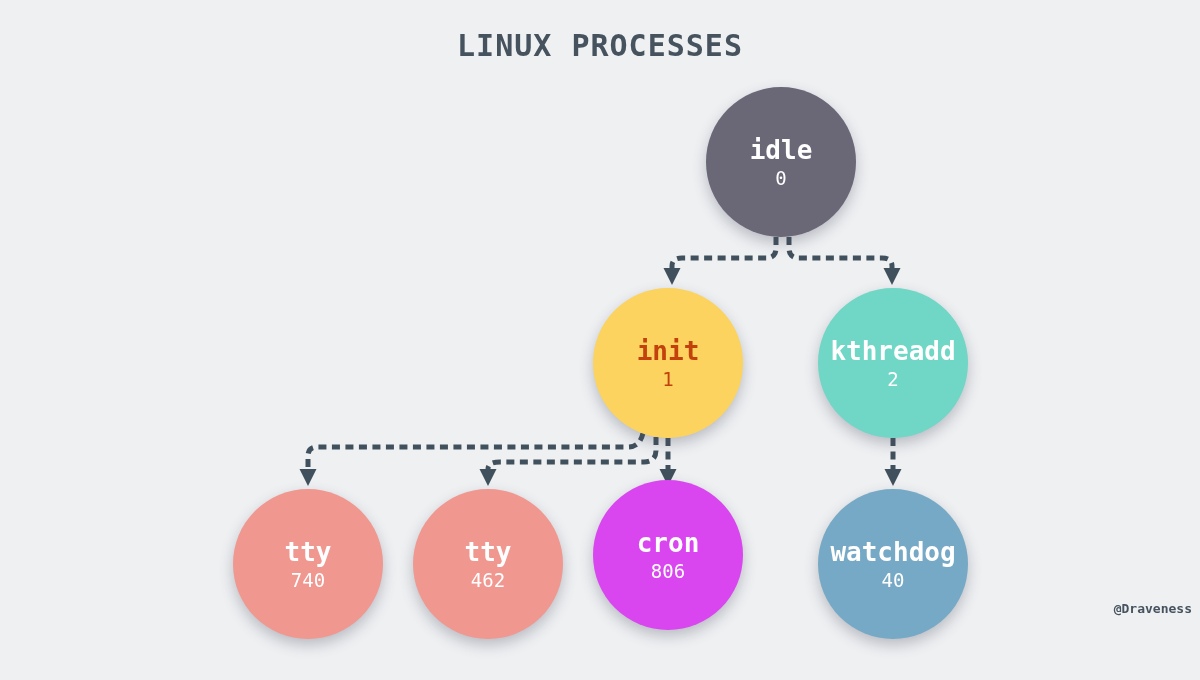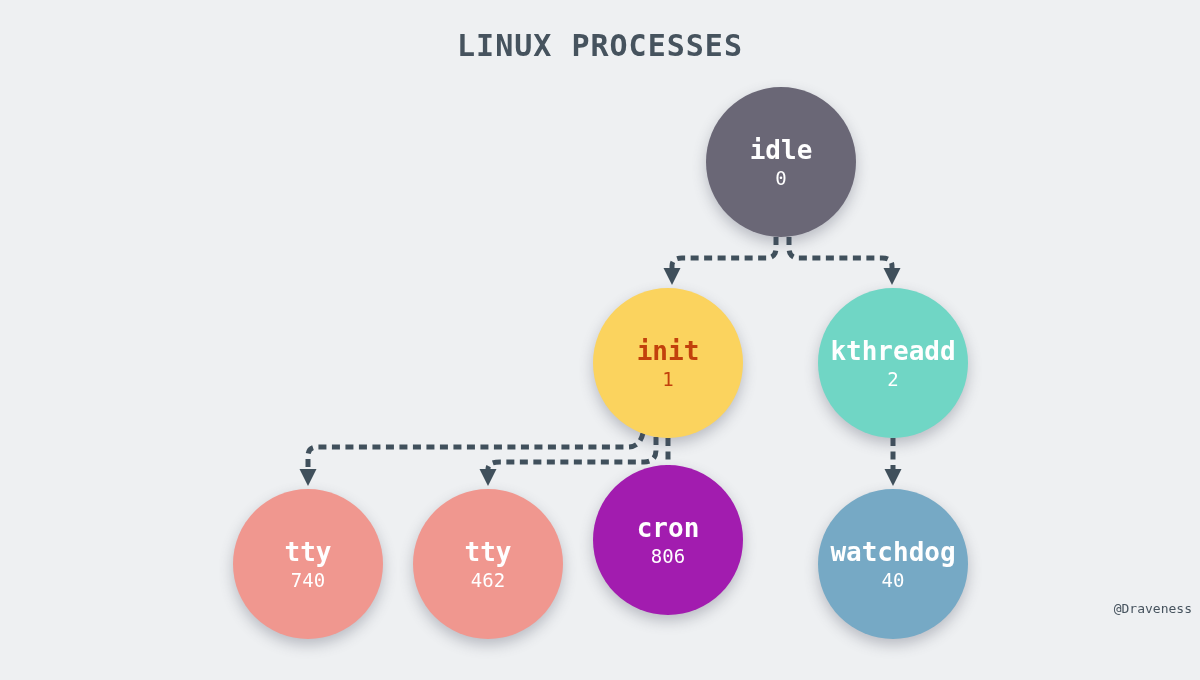--- a/index.html
+++ b/index.html
@@ -46,27 +46,27 @@
     justify-content: center;
     box-shadow: 0 6px 14px rgba(74, 78, 97, 0.32);
   }
   .node-name { font-size: 26px; font-weight: bold; line-height: 1.1; }
   .node-pid  { font-size: 19px; font-weight: normal; margin-top: 5px; line-height: 1; }
   .n-idle     { left: 706px; top:  87px; background: #6a6776; color: #ffffff; }
   .n-init     { left: 593px; top: 288px; background: #fbd35e; color: #c2410c; }
   .n-kthreadd { left: 818px; top: 288px; background: #70d6c5; color: #ffffff; }
   .n-tty740   { left: 233px; top: 489px; background: #f0978f; color: #ffffff; }
   .n-tty741   { left: 413px; top: 489px; background: #f0978f; color: #ffffff; }
-  .n-cron     { left: 593px; top: 465px; background: #a21caf; color: #ffffff; }
+  .n-cron     { left: 593px; top: 480px; background: #d946ef; color: #ffffff; }
   .n-watchdog { left: 818px; top: 489px; background: #76a9c5; color: #ffffff; }
   .credit {
     position: absolute;
     right: 8px; bottom: 4px;
     font-size: 13px;
-    font-weight: normal;
+    font-weight: bold;
     color: #46535e;
   }
 </style>
 </head>
 <body>
 
 <div class="stage">
 
   <div class="title">LINUX PROCESSES</div>
 

